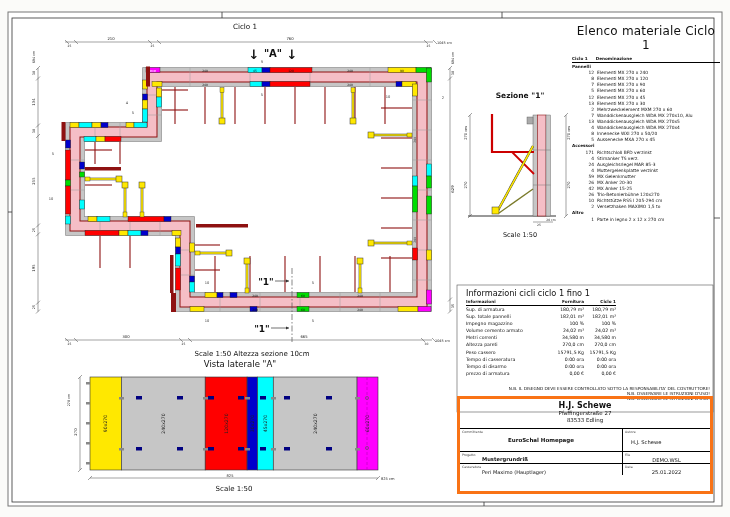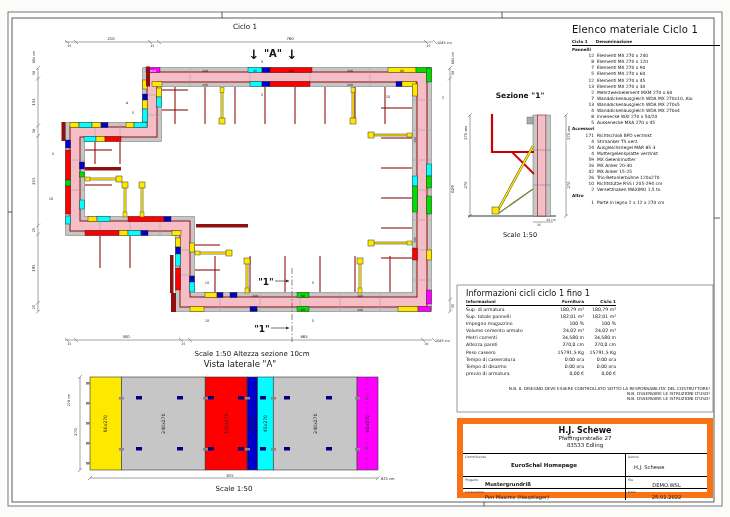--- a/index.html
+++ b/index.html
@@ -1,38 +1,38 @@
 <!DOCTYPE html>
 <html><head>
 <meta charset="utf-8">
 <style>
   html,body{margin:0;padding:0;background:#e9e9e6;font-family:"DejaVu Sans",sans-serif;}
   .canvas{position:relative;width:730px;height:517px;background:#fbfbf9;outline:1px solid #cfcfcc;overflow:hidden;text-decoration:underline;}
   .canvas svg{position:absolute;left:0;top:0;}
   .hblock{position:absolute;color:#111;}
   
   #materiale{left:572px;top:24px;width:148px;}
-  .mat-title{font-size:10px;letter-spacing:.2px;margin-bottom:4px;}
+  .mat-title{font-size:12px;text-align:center;letter-spacing:.2px;margin-bottom:4px;}
   .mat-header{display:flex;gap:8px;font-size:4.2px;font-weight:bold;border-bottom:1.2px solid #000;padding-bottom:1px;margin-bottom:1px;}
   .mat-group{font-size:4.2px;font-weight:bold;line-height:6.2px;}
   .mat-row{display:flex;font-size:4.4px;line-height:6.1px;}
   .mat-qty{width:22px;flex:none;text-align:right;padding-right:3px;}
   .mat-name{flex:1;white-space:nowrap;overflow:hidden;}
   
   #info{left:466px;top:288px;width:150px;}
   .info-title{font-size:8.2px;margin-bottom:1px;white-space:nowrap;}
   .info-head{display:flex;font-size:4.2px;font-weight:bold;border-bottom:.8px solid #000;padding-bottom:1px;}
   .info-row{display:flex;font-size:4.6px;line-height:7.1px;}
   .c-lab{flex:1;}
   .c-for{width:46px;flex:none;text-align:right;}
   .c-cic{width:32px;flex:none;text-align:right;}
   
   #notes{left:460px;top:386px;width:250px;text-align:right;font-size:4.2px;line-height:5.2px;white-space:nowrap;}
   
-  #titleblock{left:457px;top:418px;width:256px;height:80px;border:6px solid #f97316;box-sizing:border-box;
+  #titleblock{left:457px;top:396px;width:256px;height:98px;border:3px solid #f97316;box-sizing:border-box;
     display:grid;grid-template-columns:162px 1fr;grid-template-rows:29px 23px 12px 12px;}
   #titleblock .cell{border-top:.8px solid #000;border-left:.8px solid #000;position:relative;box-sizing:border-box;overflow:hidden;}
   #titleblock .cell.first{border-top:none;}
   #titleblock .cell.colspan{grid-column:1/3;border-left:none;}
   #titleblock .cell.leftcol{border-left:none;}
   .tb-company{text-align:center;font-size:8px;font-weight:bold;margin-top:2px;}
   .tb-addr{text-align:center;font-size:5.5px;line-height:6.5px;}
   .tb-label{position:absolute;left:2px;top:1px;font-size:3.2px;color:#444;}
   .tb-val-c{position:absolute;left:0;right:0;top:8px;text-align:center;font-size:5.5px;font-weight:bold;}
   .tb-val-l{position:absolute;left:22px;top:8px;font-size:5.2px;}

